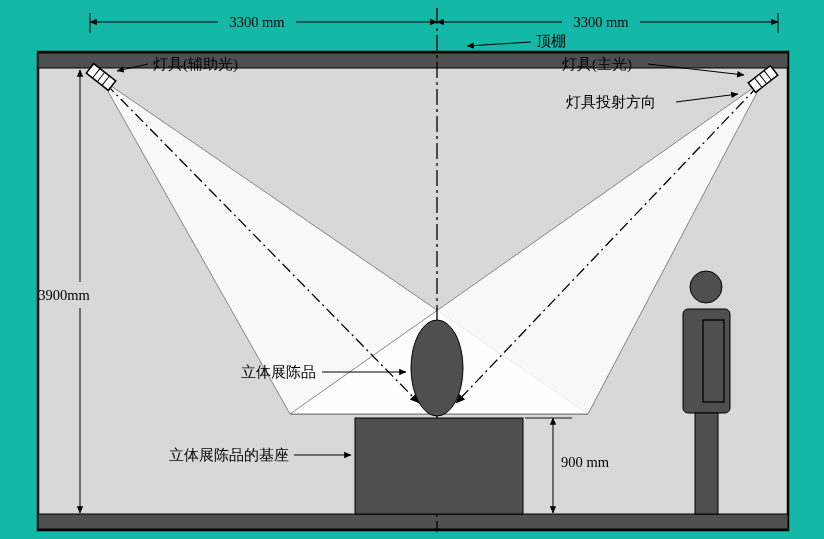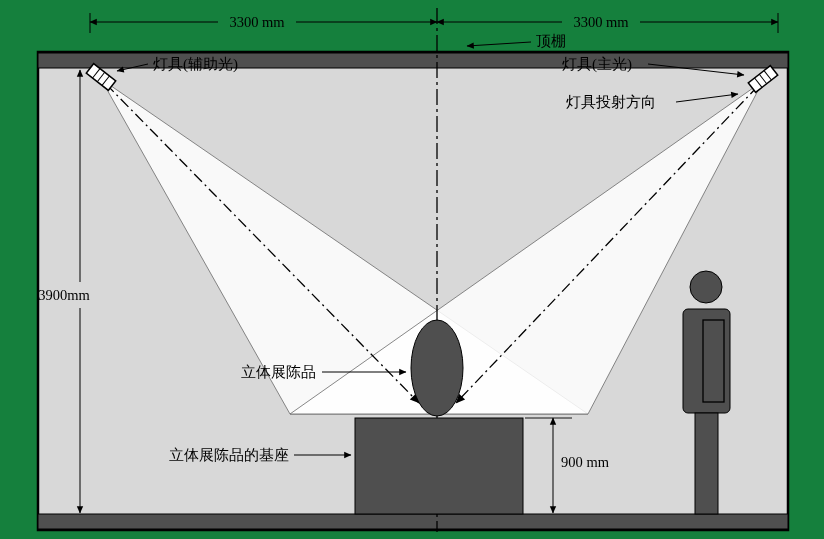--- a/index.html
+++ b/index.html
@@ -1,16 +1,16 @@
 <!DOCTYPE html>
 <html><head>
 <meta charset="utf-8">
 <style>
   html,body{margin:0;padding:0;background:#ffffff;}
-  .stage{position:relative;width:824px;height:539px;background:#15803d;overflow:hidden;
+  .stage{position:relative;width:824px;height:539px;background:#14b8a6;overflow:hidden;
          font-family:"Liberation Serif","DejaVu Serif",serif;}
   svg text{font-family:"Liberation Serif","DejaVu Serif",serif;fill:#000;}
   .dim-text{font-size:14.5px;}
   .cjk-text{font-size:15px;}
   .thin{stroke:#000;stroke-width:1;}
 </style>
 </head>
 <body>
 
 <div class="stage">

